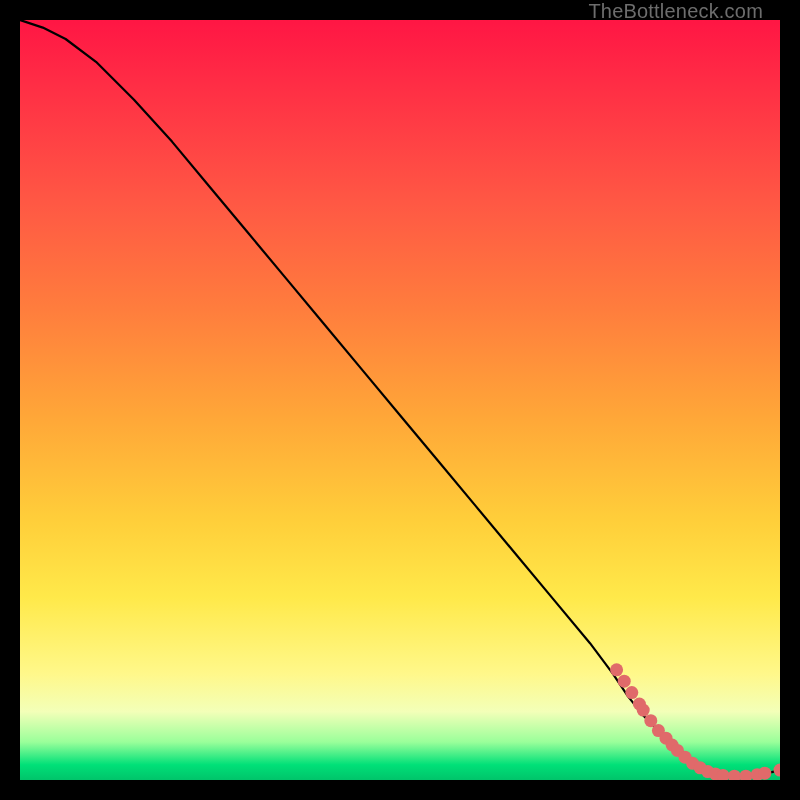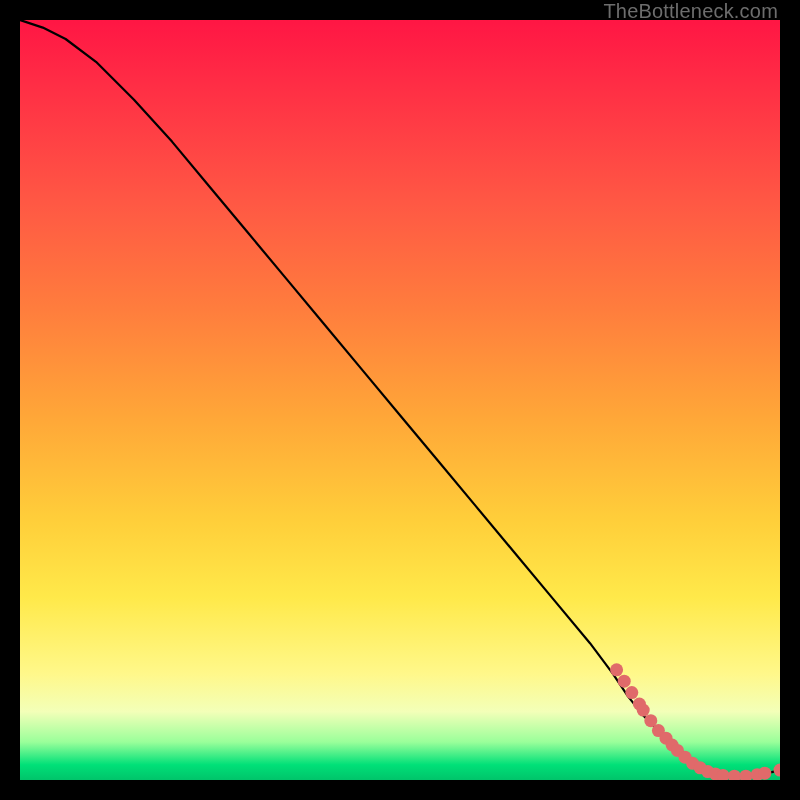--- a/index.html
+++ b/index.html
@@ -45,21 +45,21 @@
   svg.plot {
     position: absolute;
     left: 0;
     top: 0;
     width: 760px;
     height: 760px;
   }
   .watermark {
     position: absolute;
     top: 0px;
-    right: 22px;
+    right: 37px;
     color: #6d6d6d;
     font-size: 20px;
     font-weight: 500;
     letter-spacing: 0.2px;
     user-select: none;
   }
 </style>
 </head>
 <body>
 

